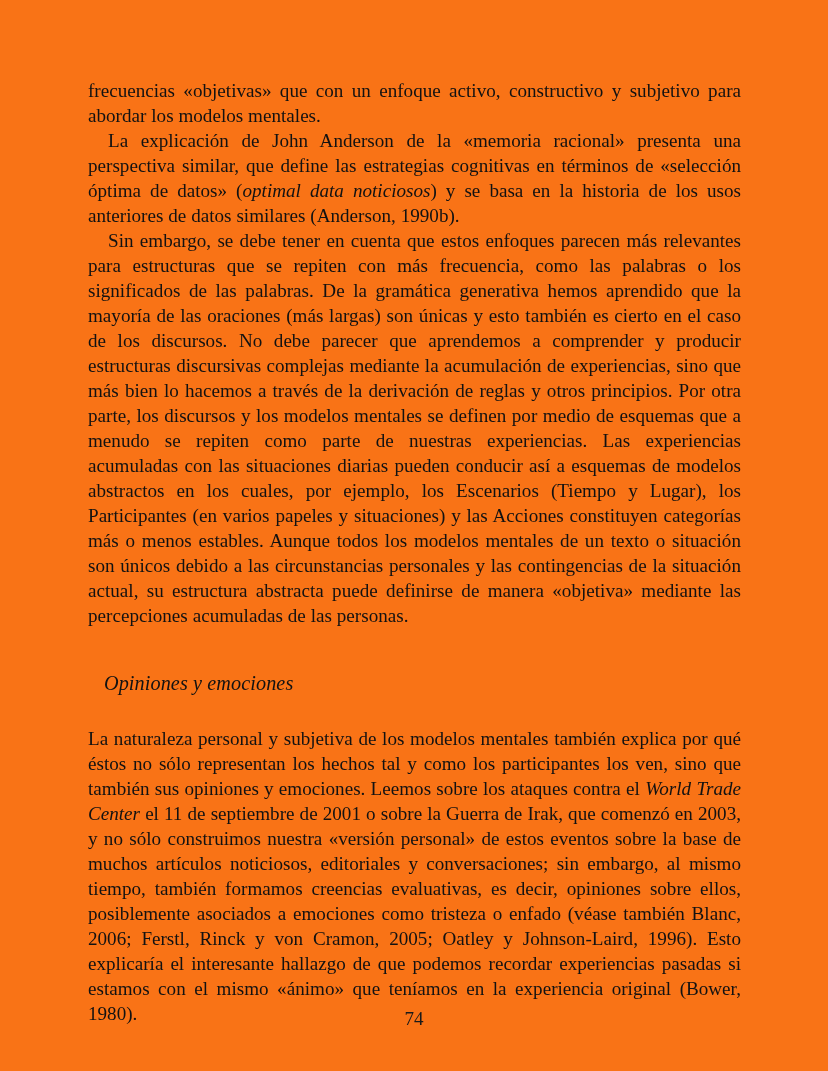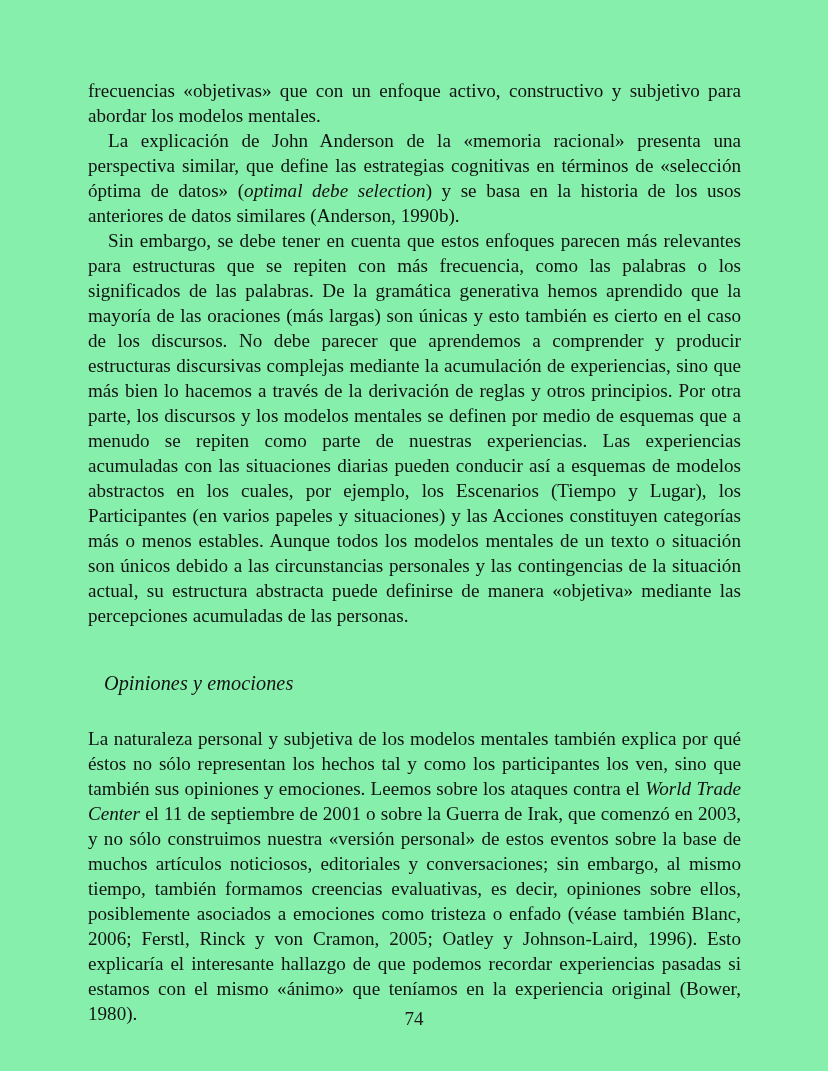--- a/index.html
+++ b/index.html
@@ -17,21 +17,21 @@
     color: #121212;
     -webkit-font-smoothing: antialiased;
   }
 
   #page {
     position: absolute;
     left: 0;
     top: 0;
     width: 828px;
     height: 1071px;
-    background: #86efac;
+    background: #f97316;
   }
 
   #text-column {
     position: absolute;
     left: 88px;
     top: 78px;
     width: 653px;
   }
 
   p.para {
@@ -82,21 +82,21 @@
 </style>
 </head>
 <body>
 
 <div id="page">
 
   <div id="text-column">
 
     <p class="para">frecuencias «objetivas» que con un enfoque activo, constructivo y subjetivo para abordar los modelos mentales.</p>
 
-    <p class="para indent"><span>La explicación de John Anderson de la «memoria racional» presenta una perspectiva similar, que define las estrategias cognitivas en términos de «selección óptima de datos» (</span><em class="it">optimal debe selection</em><span>) y se basa en la historia de los usos anteriores de datos similares (Anderson, 1990b).</span></p>
+    <p class="para indent"><span>La explicación de John Anderson de la «memoria racional» presenta una perspectiva similar, que define las estrategias cognitivas en términos de «selección óptima de datos» (</span><em class="it">optimal data noticiosos</em><span>) y se basa en la historia de los usos anteriores de datos similares (Anderson, 1990b).</span></p>
 
     <p class="para indent">Sin embargo, se debe tener en cuenta que estos enfoques parecen más relevantes para estructuras que se repiten con más frecuencia, como las palabras o los significados de las palabras. De la gramática generativa hemos aprendido que la mayoría de las oraciones (más largas) son únicas y esto también es cierto en el caso de los discursos. No debe parecer que aprendemos a comprender y producir estructuras discursivas complejas mediante la acumulación de experiencias, sino que más bien lo hacemos a través de la derivación de reglas y otros principios. Por otra parte, los discursos y los modelos mentales se definen por medio de esquemas que a menudo se repiten como parte de nuestras experiencias. Las experiencias acumuladas con las situaciones diarias pueden conducir así a esquemas de modelos abstractos en los cuales, por ejemplo, los Escenarios (Tiempo y Lugar), los Participantes (en varios papeles y situaciones) y las Acciones constituyen categorías más o menos estables. Aunque todos los modelos mentales de un texto o situación son únicos debido a las circunstancias personales y las contingencias de la situación actual, su estructura abstracta puede definirse de manera «objetiva» mediante las percepciones acumuladas de las personas.</p>
 
     <div class="sp-before-heading"></div>
 
     <h2 class="section-heading">Opiniones y emociones</h2>
 
     <div class="sp-after-heading"></div>
 
     <p class="para"><span>La naturaleza personal y subjetiva de los modelos mentales también explica por qué éstos no sólo representan los hechos tal y como los participantes los ven, sino que también sus opiniones y emociones. Leemos sobre los ataques contra el </span><em class="it">World Trade Center</em><span> el 11 de septiembre de 2001 o sobre la Guerra de Irak, que comenzó en 2003, y no sólo construimos nuestra «versión personal» de estos eventos sobre la base de muchos artículos noticiosos, editoriales y conversaciones; sin embargo, al mismo tiempo, también formamos creencias evaluativas, es decir, opiniones sobre ellos, posiblemente asociados a emociones como tristeza o enfado (véase también Blanc, 2006; Ferstl, Rinck y von Cramon, 2005; Oatley y Johnson-Laird, 1996). Esto explicaría el interesante hallazgo de que podemos recordar experiencias pasadas si estamos con el mismo «ánimo» que teníamos en la experiencia original (Bower, 1980).</span></p>

